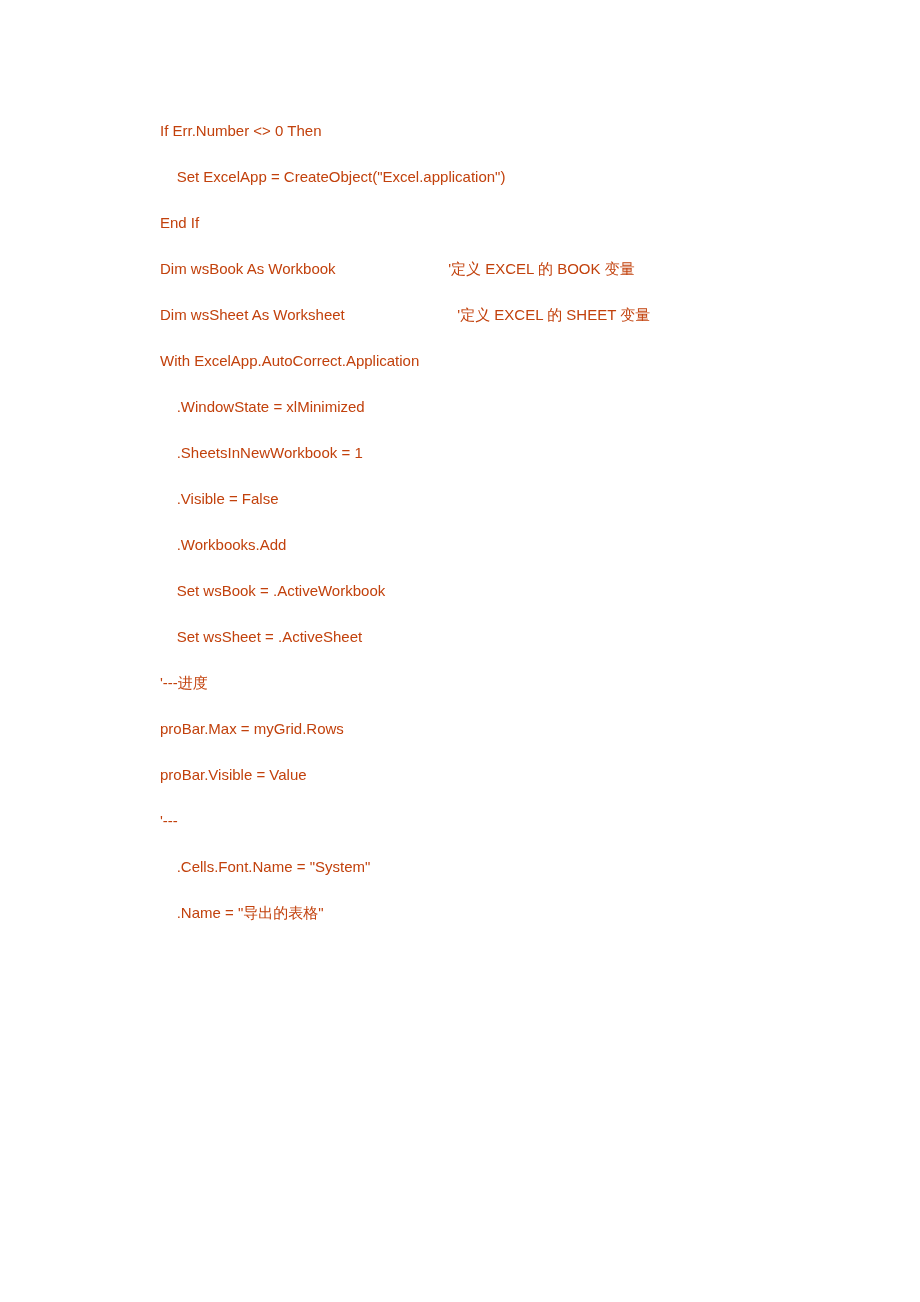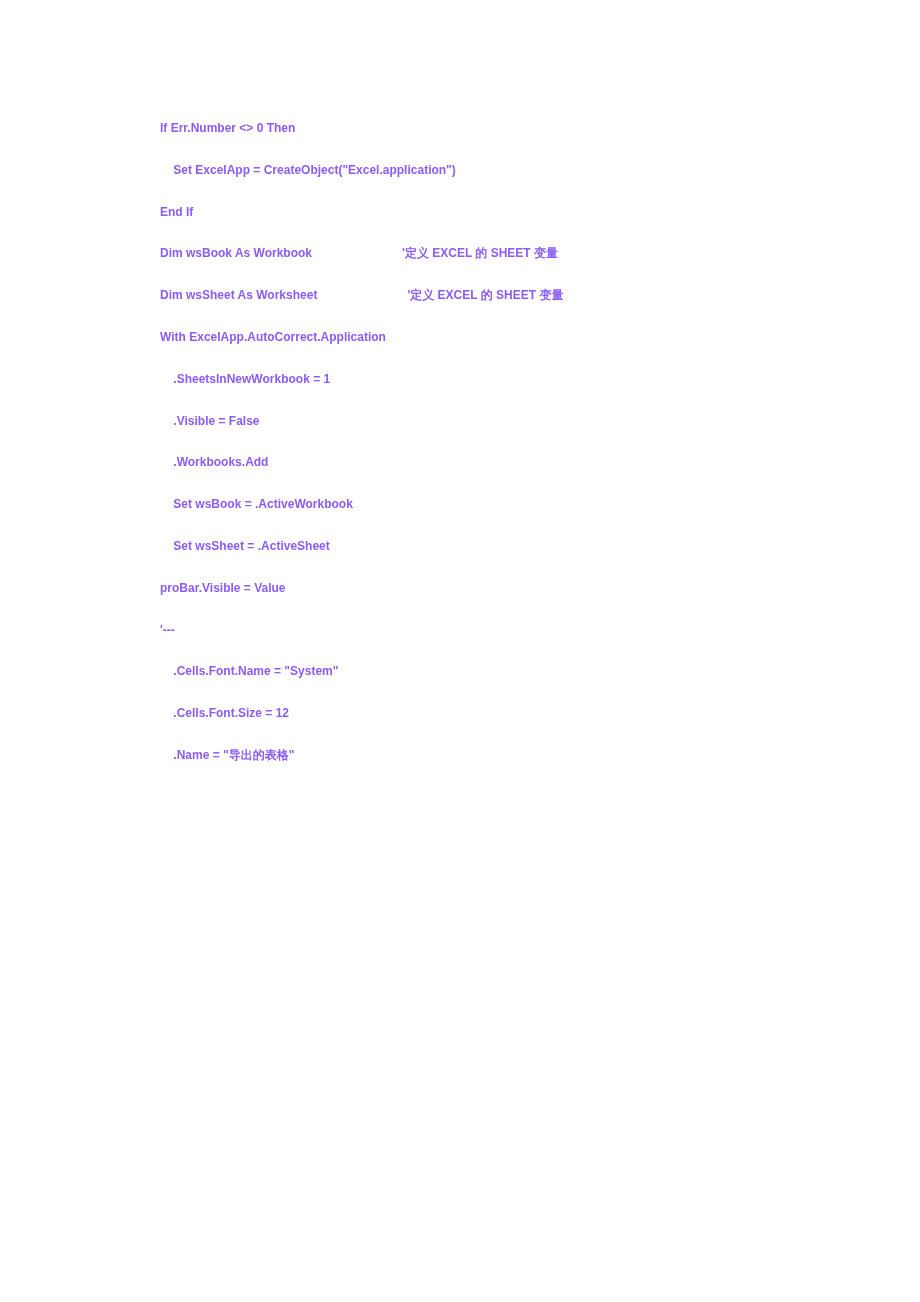--- a/index.html
+++ b/index.html
@@ -8,43 +8,44 @@
     background: #ffffff;
     font-family: "Verdana", "Tahoma", "SimSun", sans-serif;
     width: 920px;
   }
   .page {
     padding: 120px 160px 100px 160px;
     box-sizing: border-box;
     width: 920px;
   }
   .line {
-    font-size: 12px;
-    color: #8b5cf6;
+    font-size: 15px;
+    color: #c2410c;
     line-height: 1.4;
     margin-bottom: 25px;
     white-space: pre;
-    font-weight: bold;
   }
 </style>
 </head>
 <body>
 
 <div class="page">
   <div id="code-container">
       <div class="line">If Err.Number &lt;&gt; 0 Then</div>
       <div class="line">    Set ExcelApp = CreateObject("Excel.application")</div>
       <div class="line">End If</div>
-      <div class="line">Dim wsBook As Workbook                           '定义 EXCEL 的 SHEET 变量</div>
+      <div class="line">Dim wsBook As Workbook                           '定义 EXCEL 的 BOOK 变量</div>
       <div class="line">Dim wsSheet As Worksheet                           '定义 EXCEL 的 SHEET 变量</div>
       <div class="line">With ExcelApp.AutoCorrect.Application</div>
+      <div class="line">    .WindowState = xlMinimized</div>
       <div class="line">    .SheetsInNewWorkbook = 1</div>
       <div class="line">    .Visible = False</div>
       <div class="line">    .Workbooks.Add</div>
       <div class="line">    Set wsBook = .ActiveWorkbook</div>
       <div class="line">    Set wsSheet = .ActiveSheet</div>
+      <div class="line">'---进度</div>
+      <div class="line">proBar.Max = myGrid.Rows</div>
       <div class="line">proBar.Visible = Value</div>
       <div class="line">'---</div>
       <div class="line">    .Cells.Font.Name = "System"</div>
-      <div class="line">    .Cells.Font.Size = 12</div>
       <div class="line">    .Name = "导出的表格"</div>
     </div>
 </div>
 
 </body></html>

